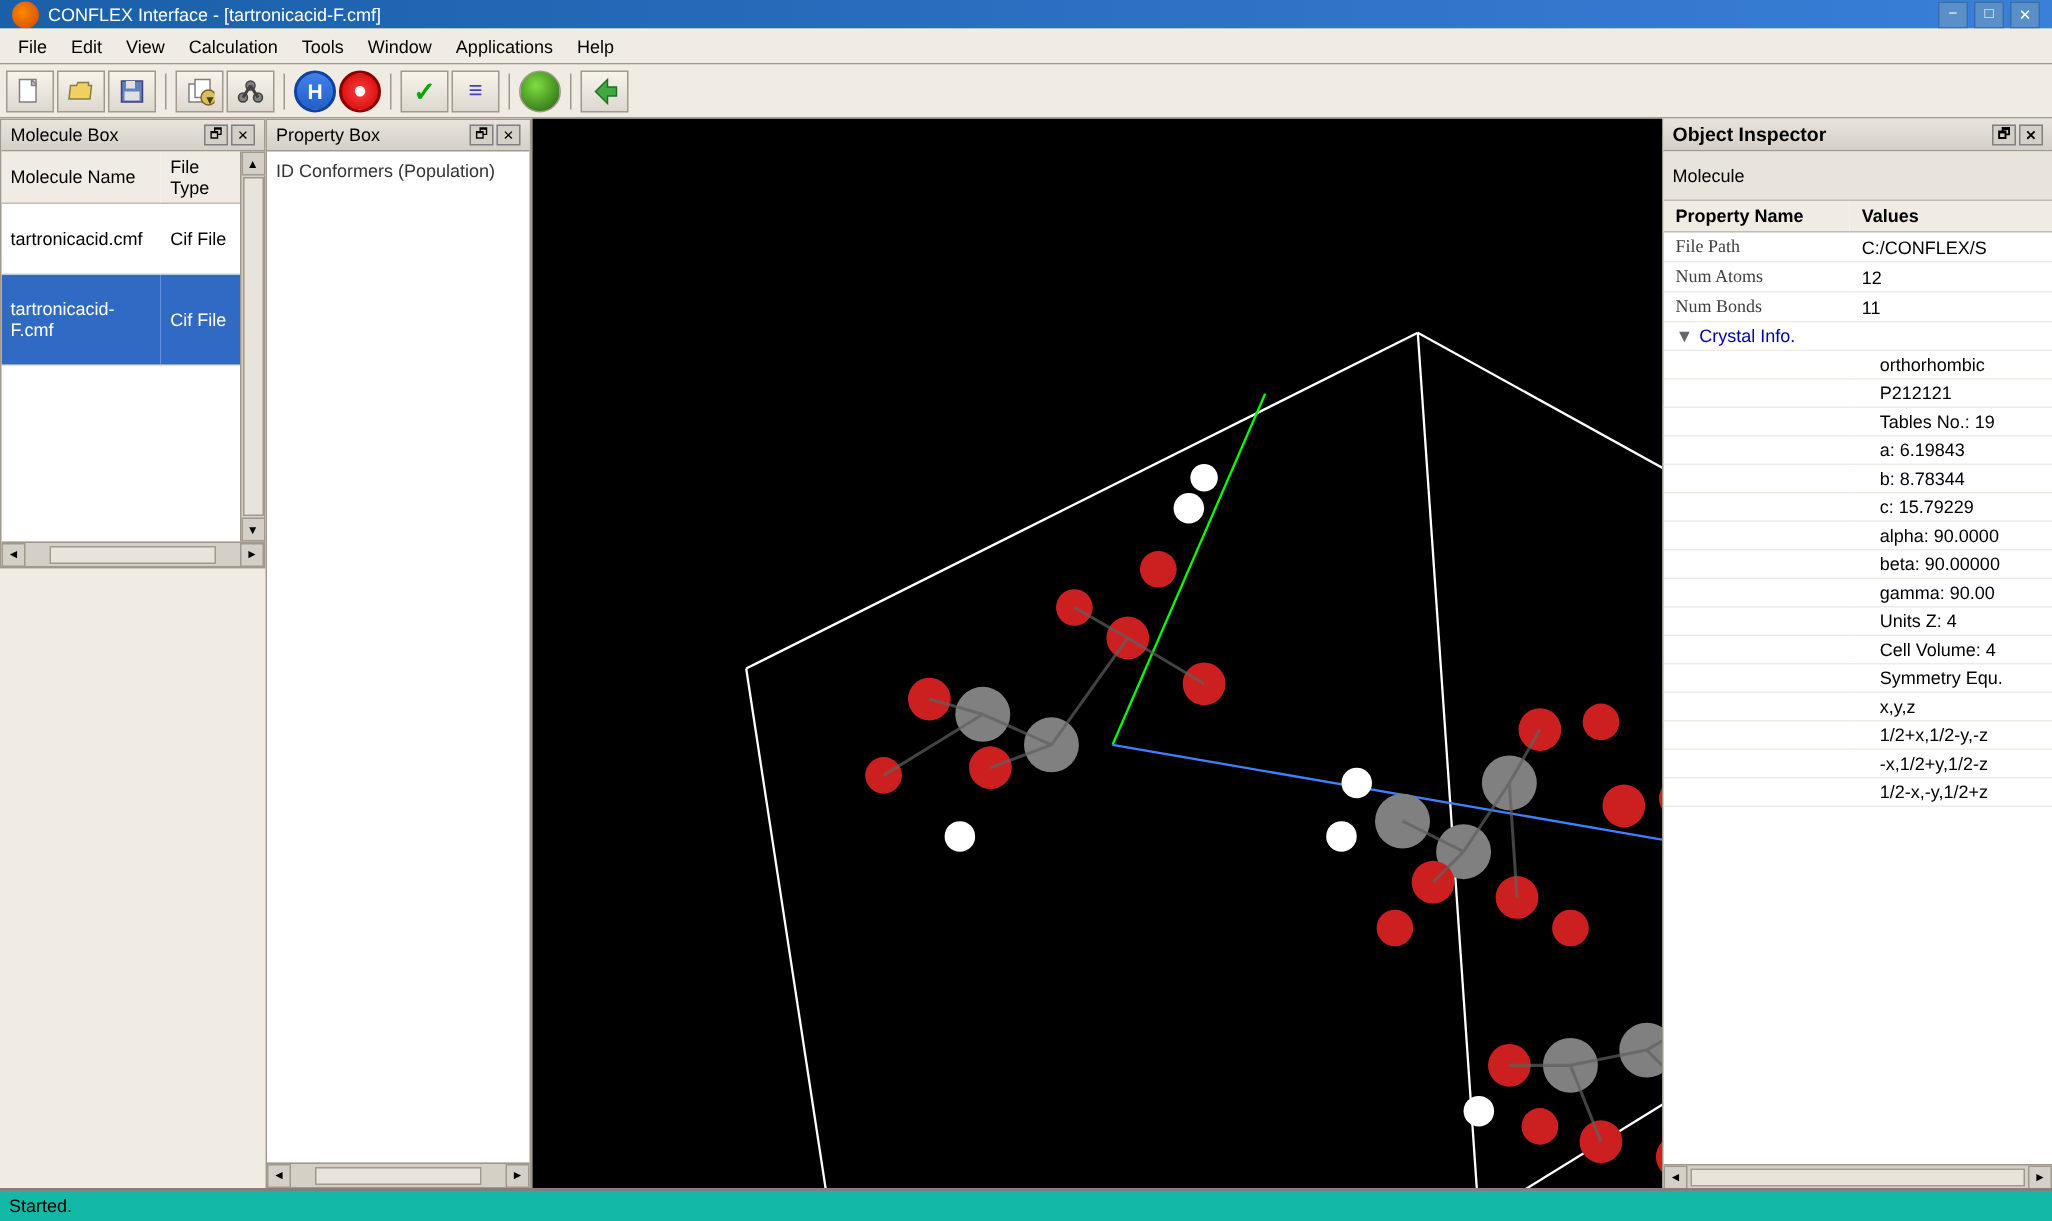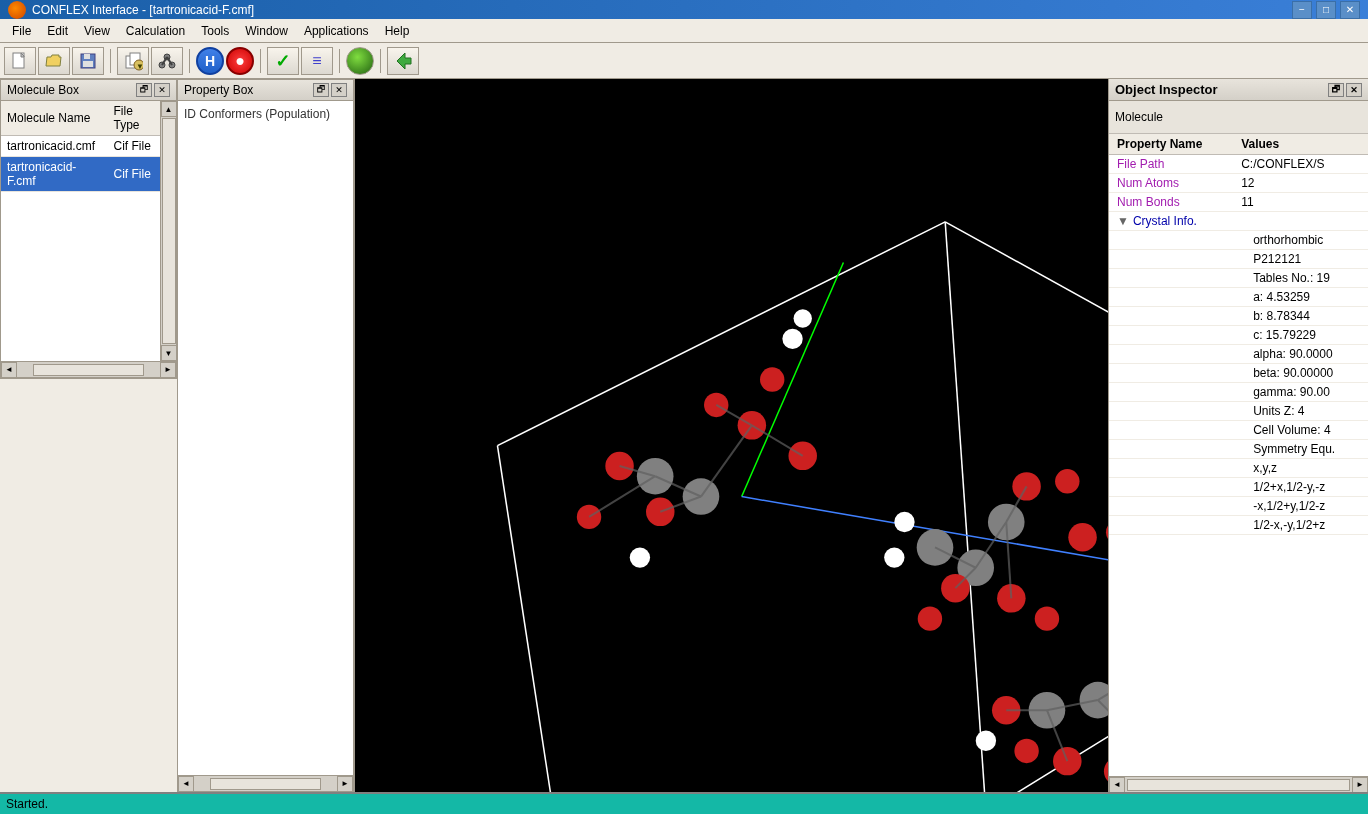--- a/index.html
+++ b/index.html
@@ -96,21 +96,21 @@
       justify-content: space-between;
       font-size: 12px;
       font-weight: 500;
       flex-shrink: 0;
     }
     .panel-header-btns { display: flex; gap: 2px; }
     .panel-hbtn { width: 16px; height: 14px; border: 1px solid #808080; background: #d4d0c8; font-size: 9px; display: flex; align-items: center; justify-content: center; cursor: pointer; }
     .mol-table { width: 100%; border-collapse: collapse; }
     .mol-table-header { background: #f0ece4; }
     .mol-table-header th { padding: 3px 6px; text-align: left; font-weight: 500; border-bottom: 1px solid #c0bbb4; font-size: 12px; }
-    .mol-table-row td { padding: 3px 6px; font-size: 12px; border-bottom: 1px solid #e8e4dc; }
+    .mol-table-row td { padding: 16px 6px; font-size: 12px; border-bottom: 1px solid #e8e4dc; }
     .mol-table-row.selected { background: #316ac5; color: white; }
     .scrollbar-h {
       height: 16px;
       background: #d4d0c8;
       border-top: 1px solid #a0998c;
       display: flex;
       align-items: center;
     }
     .scrollbar-track { flex: 1; height: 12px; background: #e8e4dc; margin: 2px 16px; border: 1px solid #a0998c; }
     .scrollbar-arrow { width: 16px; height: 16px; background: #d4d0c8; border: 1px solid #a0998c; display: flex; align-items: center; justify-content: center; font-size: 8px; cursor: pointer; }
@@ -171,21 +171,21 @@
       font-weight: 600;
       border-bottom: 1px solid #c0bbb4;
       background: #f0ece4;
       font-size: 12px;
     }
     .inspector-table td {
       padding: 2px 8px;
       font-size: 12px;
       border-bottom: 1px solid #f0ece4;
     }
-    .inspector-prop-name { color: #a21caf; }
+    .inspector-prop-name { color: #404040; font-family: Liberation Serif, serif; }
     .inspector-value { color: #000; }
     .inspector-section { color: #0000aa; font-weight: 500; }
     .inspector-scroll { flex: 1; overflow-y: auto; overflow-x: hidden; }
     .inspector-scroll-h {
       height: 16px;
       background: #d4d0c8;
       border-top: 1px solid #a0998c;
       display: flex;
       align-items: center;
       flex-shrink: 0;
@@ -512,21 +512,21 @@
           <tr>
             <td></td>
             <td class="inspector-value crystal-indent">P212121</td>
           </tr>
           <tr>
             <td></td>
             <td class="inspector-value crystal-indent">Tables No.: 19</td>
           </tr>
           <tr>
             <td></td>
-            <td class="inspector-value crystal-indent">a: 4.53259</td>
+            <td class="inspector-value crystal-indent">a: 6.19843</td>
           </tr>
           <tr>
             <td></td>
             <td class="inspector-value crystal-indent">b: 8.78344</td>
           </tr>
           <tr>
             <td></td>
             <td class="inspector-value crystal-indent">c: 15.79229</td>
           </tr>
           <tr>

